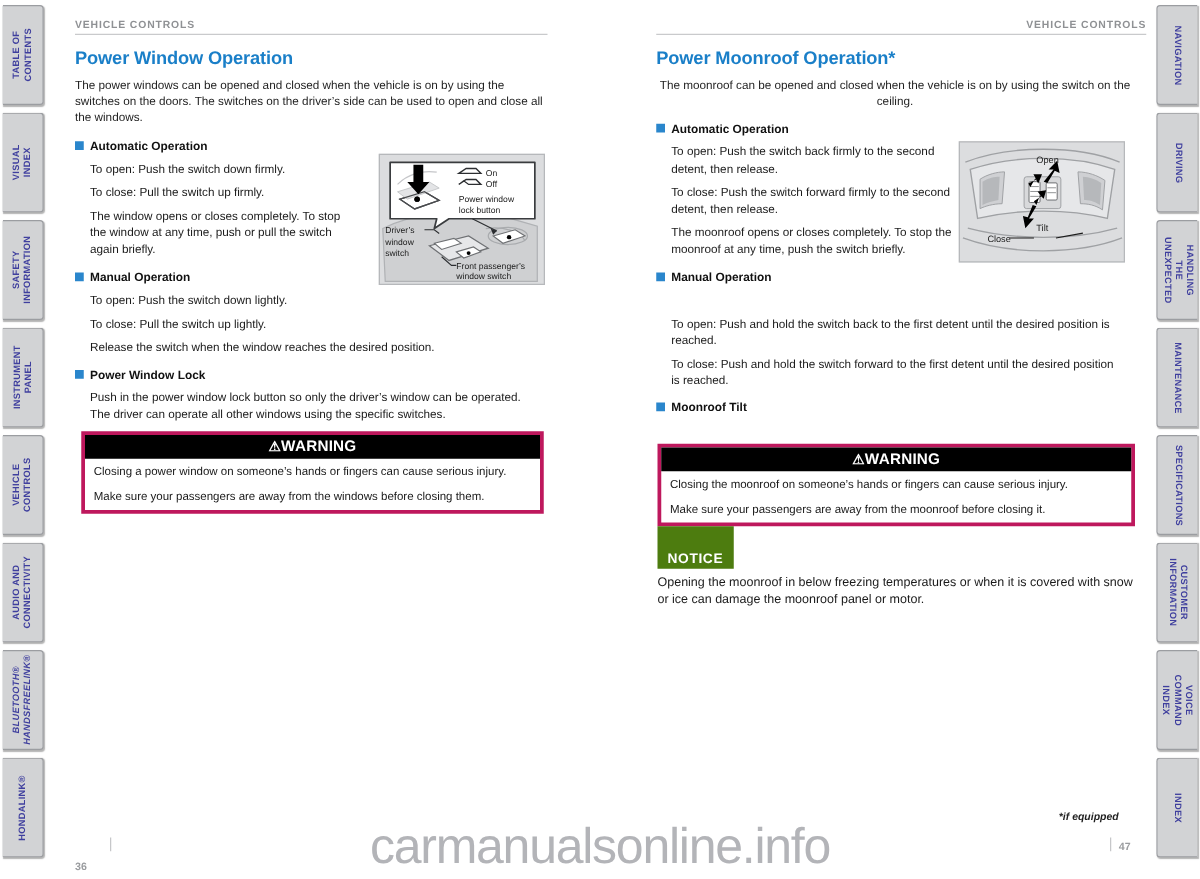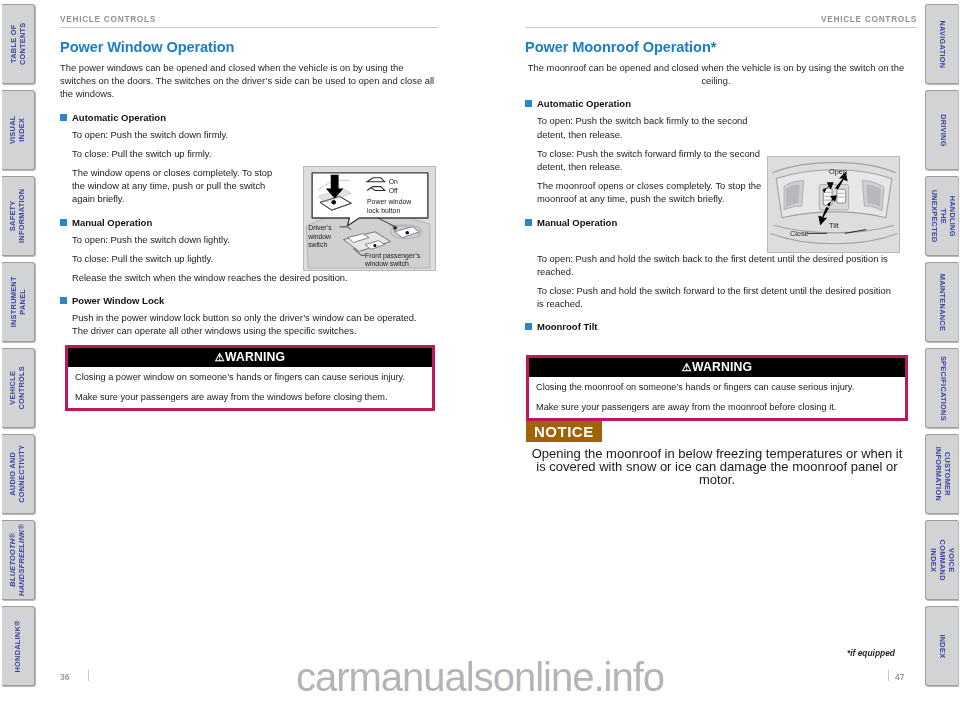--- a/index.html
+++ b/index.html
@@ -121,21 +121,20 @@
   }
   .ind p:first-child { margin-top: 5px; }
   .lead { font-weight: normal; }
 
   
   .figure {
     position: absolute;
     background: #dcdddf;
     border: 1px solid #b6b8bb;
     box-sizing: border-box;
-    margin-top: 43px;
   }
   #fig-window { left: 303px; top: 123px; width: 133px; height: 105px; }
   #fig-moonroof { left: 767px; top: 113px; width: 133px; height: 97px; }
   .figure svg { display: block; width: 100%; height: 100%; }
 
   
   .warnbox {
     position: absolute;
     border: 3px solid #be185d;
     background: #ffffff;
@@ -163,51 +162,50 @@
   .warnbody p + p { margin-top: 7px; }
 
   #notice-block {
     position: absolute;
     left: 526px;
     top: 421px;
     width: 382px;
   }
   .notice-tag {
     display: inline-block;
-    background: #a16207;
+    background: #4d7c0f;
     color: #ffffff;
-    font-size: 15px;
+    font-size: 11px;
     font-weight: bold;
     letter-spacing: 0.5px;
-    padding: 2px 8px 2px 8px;
+    padding: 20px 8px 2px 8px;
   }
   #notice-block p {
     margin: 5px 0 0 0;
-    font-size: 13px;
+    font-size: 10px;
     line-height: 13.2px;
-    text-align: center;
   }
 
   
   .footnote {
     position: absolute;
     left: 847px;
     top: 648px;
     font-size: 8.4px;
     font-style: italic;
     font-weight: bold;
     color: #1f1f1f;
   }
   .pagenum {
     position: absolute;
     font-size: 8.5px;
     color: #9a9c9f;
     font-weight: bold;
   }
-  #page-left  { left: 60px; top: 672px; }
+  #page-left  { left: 60px; top: 688px; }
   #page-right { left: 895px; top: 672px; }
   .page-sep {
     position: absolute;
     left: 88px;
     top: 670px;
     width: 1px;
     height: 11px;
     background: #c6c7c9;
   }
   .page-sep.right { left: 888px; }

